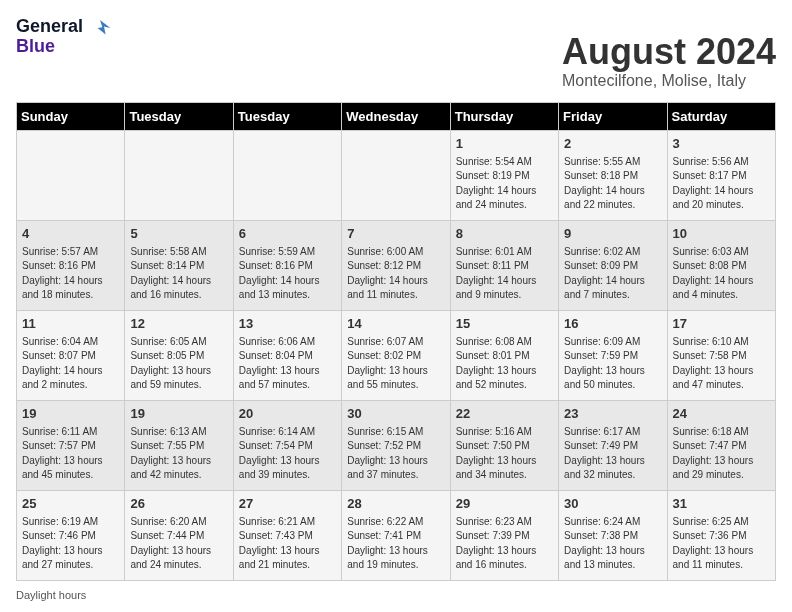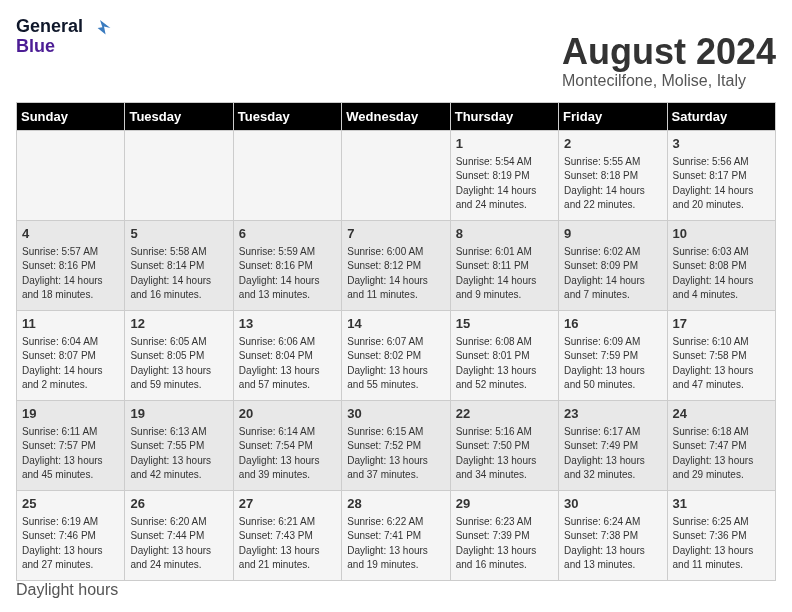--- a/index.html
+++ b/index.html
@@ -76,21 +76,22 @@
       font-weight: bold;
       display: block;
       margin-bottom: 2px;
     }
     .day-info {
       font-size: 10px;
       color: #333;
       line-height: 1.45;
     }
     .footer-note {
-      font-size: 16px;
+      margin-top: 8px;
+      font-size: 11px;
       color: #555;
     }
   </style>
 </head>
 <body>
 
 <div class="header">
   <div class="logo">
     <div class="logo-text">
       <div>

